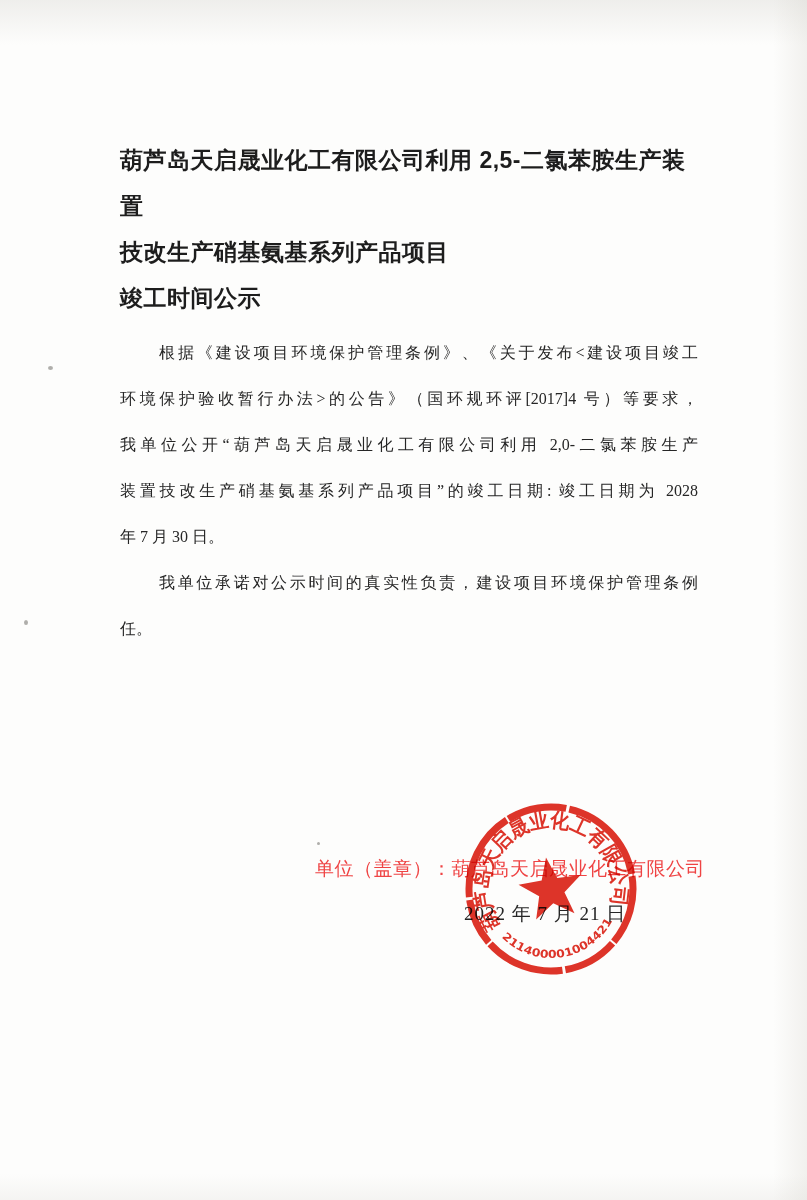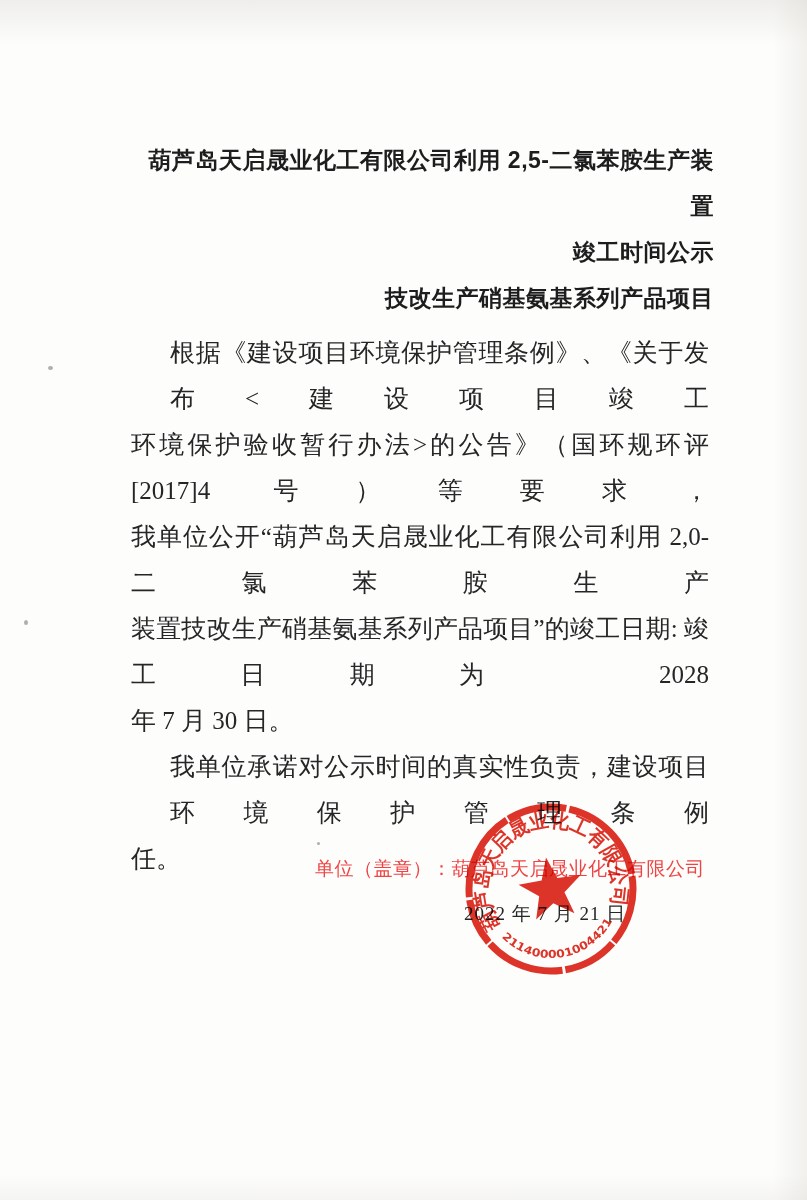--- a/index.html
+++ b/index.html
@@ -27,37 +27,36 @@
     pointer-events: none;
   }
   .shade-bottom {
     position: absolute; left: 0; right: 0; bottom: 0; height: 26px;
     background: linear-gradient(0deg, rgba(214,212,206,0.22), rgba(214,212,206,0));
     pointer-events: none;
   }
 
   .title-block {
     position: absolute;
-    left: 136px; top: 137px; width: 578px;
-    text-align: right;
+    left: 120px; top: 137px; width: 578px;
+    text-align: left;
     font-family: "Liberation Sans", "DejaVu Sans", sans-serif;
     font-weight: 700;
     font-size: 23px;
     line-height: 46px;
     color: #1d1d1d;
     letter-spacing: 0.5px;
   }
 
   .body-block {
     position: absolute;
     left: 120px; top: 330px; width: 578px;
-    font-size: 25px;
+    font-size: 16px;
     line-height: 46px;
     color: #262626;
-    margin-left: 11px;
   }
   .bline { display: block; white-space: nowrap; }
   .bline.just {
     white-space: normal;
     text-align: justify;
     text-align-last: justify;
   }
   .bline.indent { padding-left: 39px; }
 
   .sig-unit {
@@ -113,22 +112,22 @@
 <body>
 
 <div class="page">
 
   <div class="shade-top"></div>
   <div class="shade-right"></div>
   <div class="shade-bottom"></div>
 
   <div class="title-block">
     <div>葫芦岛天启晟业化工有限公司利用 2,5-二氯苯胺生产装置</div>
+    <div>技改生产硝基氨基系列产品项目</div>
     <div>竣工时间公示</div>
-    <div>技改生产硝基氨基系列产品项目</div>
   </div>
 
   <div class="body-block">
     <span class="bline just indent">根据《建设项目环境保护管理条例》、《关于发布&lt;建设项目竣工</span>
     <span class="bline just">环境保护验收暂行办法&gt;的公告》（国环规环评[2017]4 号）等要求，</span>
     <span class="bline just">我单位公开“葫芦岛天启晟业化工有限公司利用 2,0-二氯苯胺生产</span>
     <span class="bline just">装置技改生产硝基氨基系列产品项目”的竣工日期: 竣工日期为 2028</span>
     <span class="bline">年 7 月 30 日。</span>
     <span class="bline just indent">我单位承诺对公示时间的真实性负责，建设项目环境保护管理条例</span>
     <span class="bline">任。</span>

